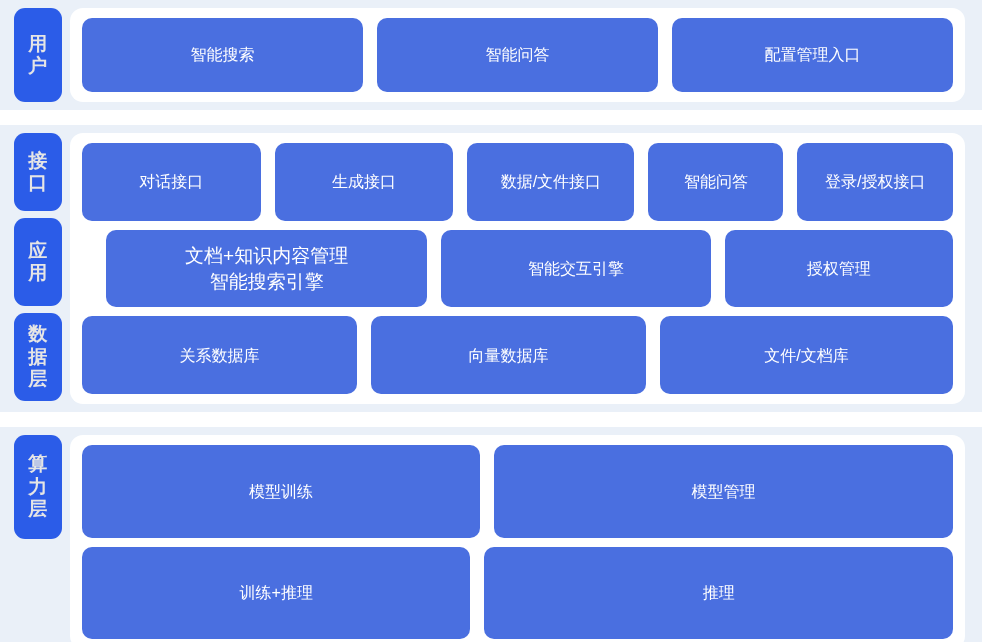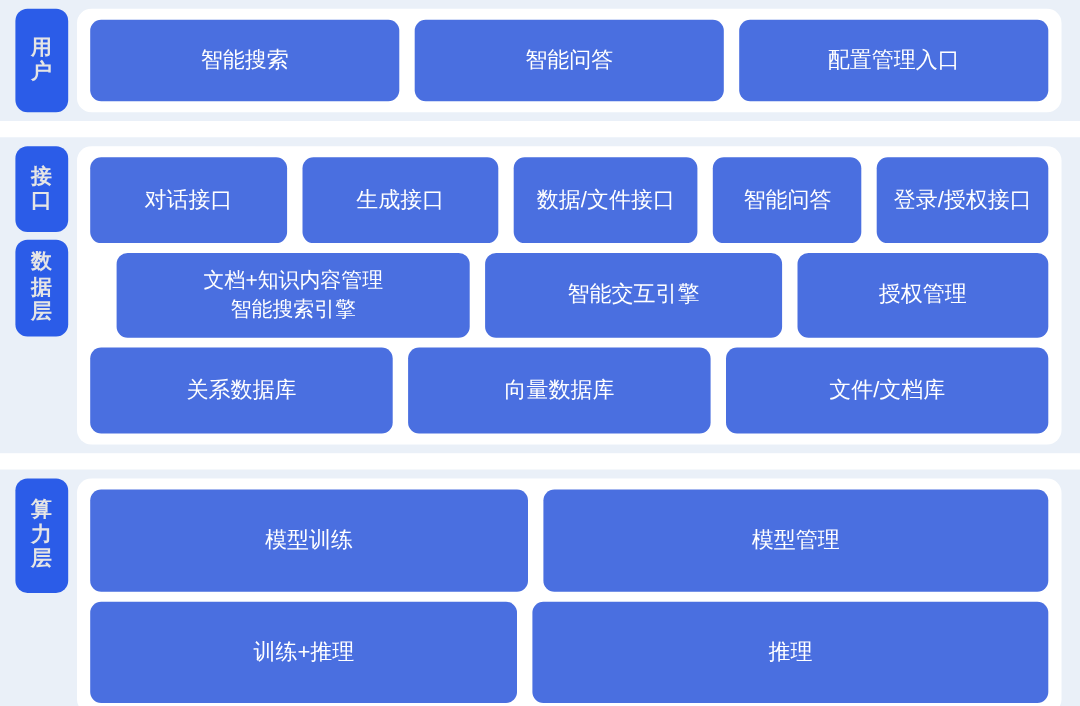--- a/index.html
+++ b/index.html
@@ -85,21 +85,21 @@
 
   
   .box {
     background: #4a6fe0;
     border-radius: 10px;
     color: #ffffff;
     display: flex;
     align-items: center;
     justify-content: center;
     text-align: center;
-    font-size: 20px;
+    font-size: 16px;
     line-height: 1.32;
     box-sizing: border-box;
     padding: 4px 10px;
     white-space: pre-line;
     flex: 1;
   }
   .box.multiline { font-size: 19px; }
 </style>
 </head>
 <body>
@@ -114,20 +114,21 @@
           <div class="box" style="flex: 1 1 0px;">智能搜索</div>
           <div class="box" style="flex: 1 1 0px;">智能问答</div>
           <div class="box" style="flex: 1 1 0px;">配置管理入口</div>
         </div>
       </div>
     </div>
     <div class="section-gap" style="height: 15px;"></div>
     <div class="section" style="height: 287px; justify-content: center;">
       <div class="rail">
         <div class="tab" style="height: 78px;">接口</div>
+        <div class="tab" style="height: 88px;">应用</div>
         <div class="tab" style="height: 88px;">数据层</div>
       </div>
       <div class="panel">
         <div class="panel-row">
           <div class="box" style="flex: 1.38 1 0px;">对话接口</div>
           <div class="box" style="flex: 1.38 1 0px;">生成接口</div>
           <div class="box" style="flex: 1.28 1 0px;">数据/文件接口</div>
           <div class="box" style="flex: 1 1 0px;">智能问答</div>
           <div class="box" style="flex: 1.18 1 0px;">登录/授权接口</div>
         </div>

